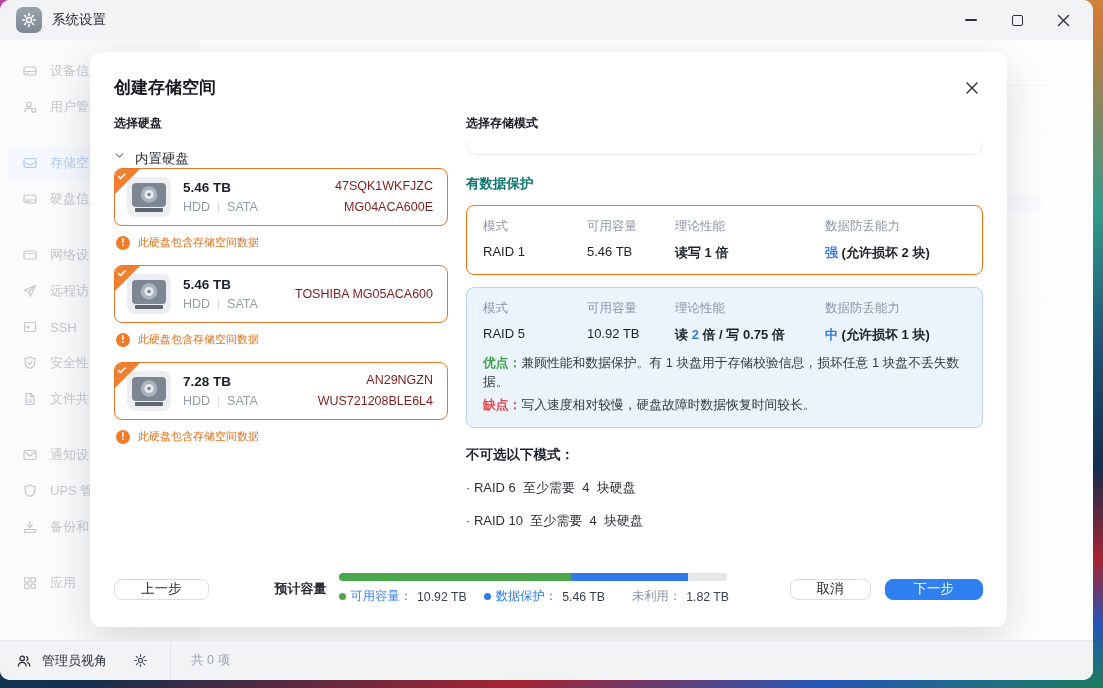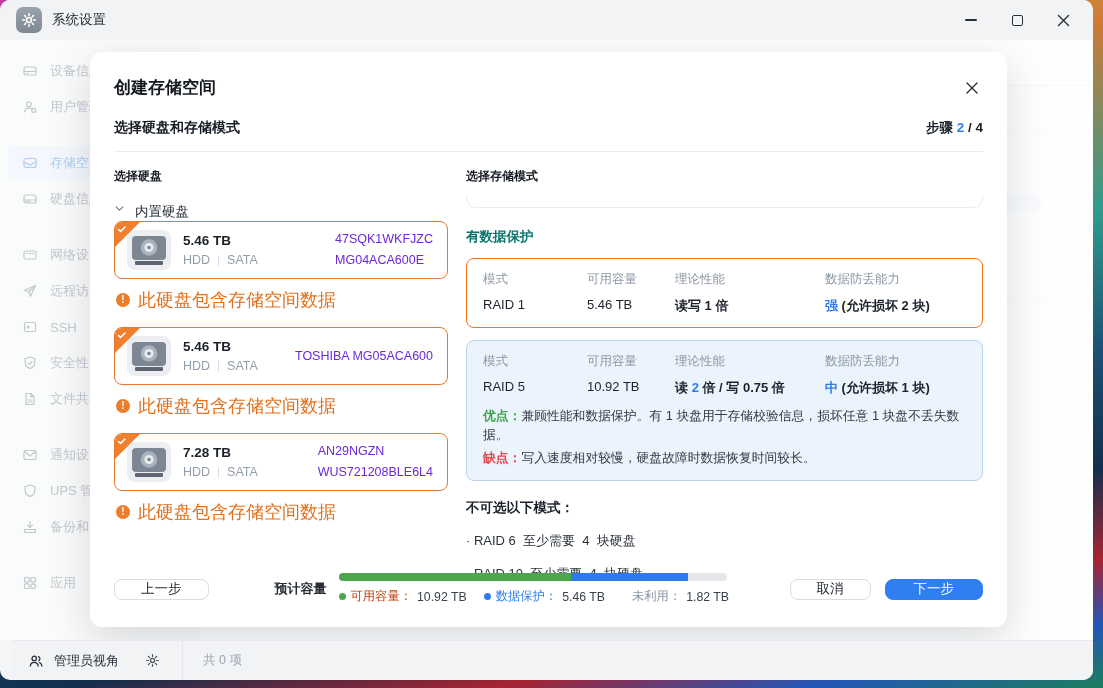--- a/index.html
+++ b/index.html
@@ -27,21 +27,21 @@
   .side-item .lbl{margin-left:12px;font-size:13px;white-space:nowrap;}
   .side-item.sel{background:#e7f0fc;color:#4e8fe9;}
   .side-item.gap{margin-top:22px;}
   .side-item .icn{width:16px;height:16px;flex:0 0 16px;}
   
   .content{position:absolute;left:200px;top:40px;right:0;bottom:40px;background:#fbfcfd;}
   .bg-divider{position:absolute;left:0;right:0;top:45px;height:1px;background:#ededf0;}
   .bg-card{position:absolute;left:520px;top:90px;width:552px;height:170px;border:1px solid #f0f1f4;border-radius:10px;background:#fdfdfe;}
   .bg-row{position:absolute;left:18px;right:230px;top:64px;height:16px;background:#f2f7fd;border-radius:4px;}
   
-  .statusbar{position:absolute;left:12px;bottom:0;right:0;height:40px;background:#f2f3f5;border-top:1px solid #e7e9ec;display:flex;align-items:center;z-index:20;padding:0 16px;}
+  .statusbar{position:absolute;left:0;bottom:0;right:0;height:40px;background:#f2f3f5;border-top:1px solid #e7e9ec;display:flex;align-items:center;z-index:20;padding:0 16px;}
   .status-admin{display:flex;align-items:center;gap:10px;color:#2a313b;font-size:13px;cursor:pointer;}
   .status-gear{margin-left:26px;color:#4a515c;cursor:pointer;}
   .status-sep{width:1px;height:40px;background:#e3e5e9;margin-left:22px;}
   .status-count{margin-left:20px;font-size:12.5px;color:#9aa6b5;}
   
   .dim{position:absolute;left:0;top:40px;right:0;bottom:40px;background:rgba(255,255,255,0.55);z-index:5;}
   
   .modal{position:absolute;left:90px;top:52px;width:917px;height:575px;background:#fff;border-radius:12px;box-shadow:0 12px 40px rgba(20,30,50,.16);z-index:10;padding:0 24px;}
   .m-title-row{display:flex;align-items:center;padding-top:24px;}
   .m-title{font-size:17px;font-weight:bold;color:#14181f;}
@@ -58,24 +58,24 @@
   .grp-row{display:flex;align-items:flex-start;gap:10px;margin-bottom:0;color:#6f7886;cursor:pointer;}
   .grp-row .glbl{font-size:13.5px;color:#272d36;}
   .disk-card{position:relative;height:58px;border:1px solid #e8772c;border-radius:8px;background:#fff;display:flex;align-items:center;padding:0 14px 0 12px;overflow:hidden;cursor:pointer;}
   .corner{position:absolute;left:-1px;top:-1px;width:27px;height:27px;background:#ef8030;clip-path:polygon(0 0,100% 0,0 100%);}
   .corner svg{position:absolute;left:3px;top:4px;}
   .disk-ico{width:44px;height:40px;background:#eceef1;border-radius:8px;display:flex;align-items:center;justify-content:center;flex:0 0 44px;}
   .disk-main{margin-left:12px;}
   .disk-size{font-size:13.5px;font-weight:bold;color:#1c222b;}
   .disk-type{display:flex;align-items:center;gap:8px;margin-top:5px;font-size:12.5px;color:#939daa;}
   .vdiv{width:1px;height:11px;background:#d9dee4;}
-  .disk-right{margin-left:auto;text-align:left;font-size:12.5px;color:#6d28d9;line-height:1.65;}
+  .disk-right{margin-left:auto;text-align:right;font-size:12.5px;color:#7f1d1d;line-height:1.65;}
   .warn-row{display:flex;align-items:center;gap:8px;margin:9px 0 15px 2px;}
   .warn-ico{width:14px;height:14px;border-radius:50%;background:#ed7d2b;color:#fff;font-size:10px;font-weight:bold;text-align:center;line-height:14px;flex:0 0 14px;}
-  .warn-txt{font-size:18px;color:#e2711d;}
+  .warn-txt{font-size:11px;color:#e2711d;}
   
   .sliver{height:13px;border:1px solid #e9edf2;border-top:none;border-radius:0 0 10px 10px;margin-bottom:20px;}
   .sub-h{font-size:13.5px;font-weight:bold;color:#0f766e;margin-bottom:12px;}
   .raid-card{border:1px solid #f97316;border-radius:8px;padding:12px 16px;margin-bottom:12px;cursor:pointer;background:#fff;}
   .raid-card.sel{background:#ebf3fc;border-color:#bad3ef;}
   .raid-grid{display:grid;grid-template-columns:104px 88px 150px 1fr;row-gap:9px;}
   .rg-h{font-size:12.5px;color:#8c96a5;white-space:nowrap;}
   .rg-v{font-size:13px;color:#1c222b;white-space:nowrap;}
   .b{font-weight:bold;}
   .blue{color:#2e7ceb;}
@@ -282,24 +282,20 @@
 
   <div class="modal">
     <div class="m-title-row">
       <div class="m-title">创建存储空间</div>
       <div class="m-close">
         <svg width="14" height="14" viewBox="0 0 14 14" stroke="#2a2f36" stroke-width="1.4" stroke-linecap="round">
             <path d="M2 2l10 10M12 2L2 12"></path>
           </svg>
       </div>
     </div>
-    <div class="m-sub-row">
-      <div class="m-sub">选择硬盘和存储模式</div>
-      <div class="m-step"><span>步骤 </span><span class="cur">2</span><span> / 4</span></div>
-    </div>
 
     <div class="m-body">
 
       <div class="col-l">
         <div class="sec-h">选择硬盘</div>
         <div class="grp-row">
           <span>
               <svg width="11" height="11" viewBox="0 0 16 16" fill="none" stroke="currentColor" stroke-width="1.6" stroke-linecap="round" stroke-linejoin="round">
                 <path d="M3 5.5l5 5 5-5"></path>
               </svg>
@@ -451,21 +447,21 @@
       <div class="est-lbl">预计容量</div>
       <div class="est-stack">
         <div class="cap-bar">
           <div class="cap-seg" style="width: 60%; background: rgb(76, 166, 76);"></div>
           <div class="cap-seg" style="width: 30%; background: rgb(46, 124, 235);"></div>
           <div class="cap-seg" style="width: 10%; background: rgb(229, 231, 234);"></div>
         </div>
         <div class="legend">
           <div class="lg-item">
             <span class="lg-dot" style="background: rgb(76, 166, 76);"></span>
-            <span style="color: #c2410c;">可用容量：</span><span>10.92 TB</span>
+            <span style="color: #3b82f6;">可用容量：</span><span>10.92 TB</span>
           </div>
           <div class="lg-item">
             <span class="lg-dot" style="background: rgb(46, 124, 235);"></span>
             <span style="color: rgb(46, 124, 235);">数据保护：</span><span>5.46 TB</span>
           </div>
           <div class="lg-item no-dot">
             <span style="color: rgb(138, 148, 166);">未利用：</span><span>1.82 TB</span>
           </div>
         </div>
       </div>

